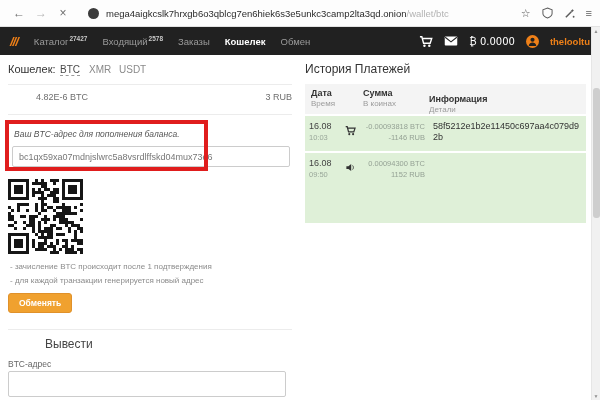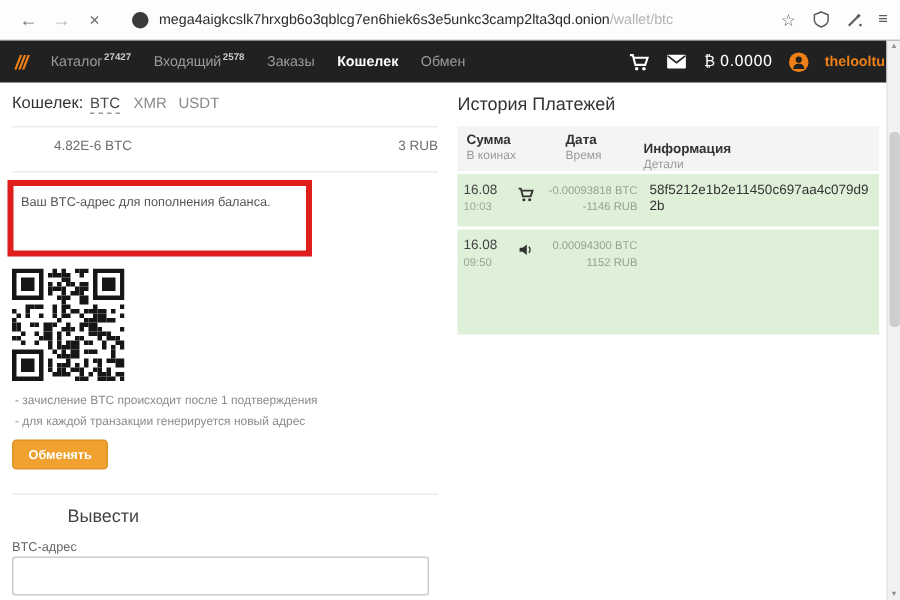--- a/index.html
+++ b/index.html
@@ -31,21 +31,21 @@
   .nav-user { color:#ef8018; font-size:9.5px; font-weight:bold; cursor:pointer; }
 
   
   .abs { position:absolute; }
   .wallet-label { left:8px; top:63px; font-size:11px; color:#333; }
   .tab { font-size:10px; color:#8a8a8a; cursor:pointer; }
   .tab.active { color:#4a4a4a; border-bottom:1px dashed #9a9a9a; }
   .hr { height:1px; background:#ececec; }
   .bal-btc { left:8px; top:92px; font-size:9px; color:#6e6e6e;margin-left:28px; }
   .highlight-box { left:5px; top:120px; width:203px; height:51px; border:4px solid #e01d1d; z-index:50; pointer-events:none; }
-  .dep-label { left:14px; top:129px; font-size:8.5px; color:#555; }
+  .dep-label { left:14px; top:129px; font-size:8.5px; color:#555;font-style:italic; }
   .dep-input { left:12px; top:146px; width:278px; height:21px; border:1px solid #ccc; border-radius:2px;
                font-size:9px; color:#777; padding:0 6px; font-family:"Liberation Sans", sans-serif; background:#fff; }
   .qr-wrap { left:8px; top:179px; width:75px; height:75px; }
   .note { font-size:8px; color:#8b8b8b; }
   .note1 { left:10px; top:262px; }
   .note2 { left:10px; top:276px; }
   .exch-btn { left:8px; top:293px; background:#f0a12f; color:#fff; border:1px solid #e0912a; border-radius:3px;
               font-size:8.5px; font-weight:bold; padding:4px 10px; cursor:pointer; font-family:"Liberation Sans", sans-serif; }
   .withdraw-title { left:8px; top:337px; font-size:12px; color:#444;margin-left:37px; }
   .wd-label { left:8px; top:359px; font-size:8.5px; color:#666; }
@@ -141,20 +141,21 @@
   <span class="abs tab active" style="left:60px; top:64px;">BTC</span>
   <span class="abs tab" style="left:89px; top:64px;">XMR</span>
   <span class="abs tab" style="left:119px; top:64px;">USDT</span>
   <div class="abs hr" style="left:8px; top:84px; width:284px;"></div>
 
   <span class="abs bal-btc">4.82E-6 BTC</span>
   <span class="abs" style="top:92px; left:255px; width:37px; text-align:right; font-size:9px; color:#6e6e6e;">3 RUB</span>
   <div class="abs hr" style="left:8px; top:114px; width:284px;"></div>
 
   <span class="abs dep-label">Ваш BTC-адрес для пополнения баланса.</span>
+  <input class="abs dep-input" readonly="" value="bc1qx59xa07mdnjslwrc5a8vsrdlffskd04mux73e6" style="">
   <div class="abs highlight-box"></div>
 
   <div class="abs qr-wrap">
     <svg id="qr-svg" width="75" height="75" viewBox="0 0 75 75">
         <rect x="27" y="0" width="3" height="3" fill="#161616"></rect>
         <rect x="33" y="0" width="3" height="3" fill="#161616"></rect>
         <rect x="42" y="0" width="3" height="3" fill="#161616"></rect>
         <rect x="45" y="0" width="3" height="3" fill="#161616"></rect>
         <rect x="48" y="0" width="3" height="3" fill="#161616"></rect>
         <rect x="24" y="3" width="3" height="3" fill="#161616"></rect>
@@ -378,27 +379,27 @@
   <button class="abs exch-btn">Обменять</button>
 
   <div class="abs hr" style="left:8px; top:329px; width:284px;"></div>
   <span class="abs withdraw-title">Вывести</span>
   <span class="abs wd-label">BTC-адрес</span>
   <input class="abs wd-input" style="">
 
   <span class="abs hist-title">История Платежей</span>
 
   <div class="abs hist-head">
+    <div class="hc hc1">
+      <span class="t">Дата</span>
+      <span class="s">Время</span>
+    </div>
     <div class="hc hc2">
       <span class="t">Сумма</span>
       <span class="s">В коинах</span>
-    </div>
-    <div class="hc hc1">
-      <span class="t">Дата</span>
-      <span class="s">Время</span>
     </div>
     <div class="hc hc3">
       <span class="t">Информация</span>
       <span class="s">Детали</span>
     </div>
   </div>
 
   <div class="abs hrow hrow1">
     <div class="rc-date">
       <div class="d">16.08</div>

